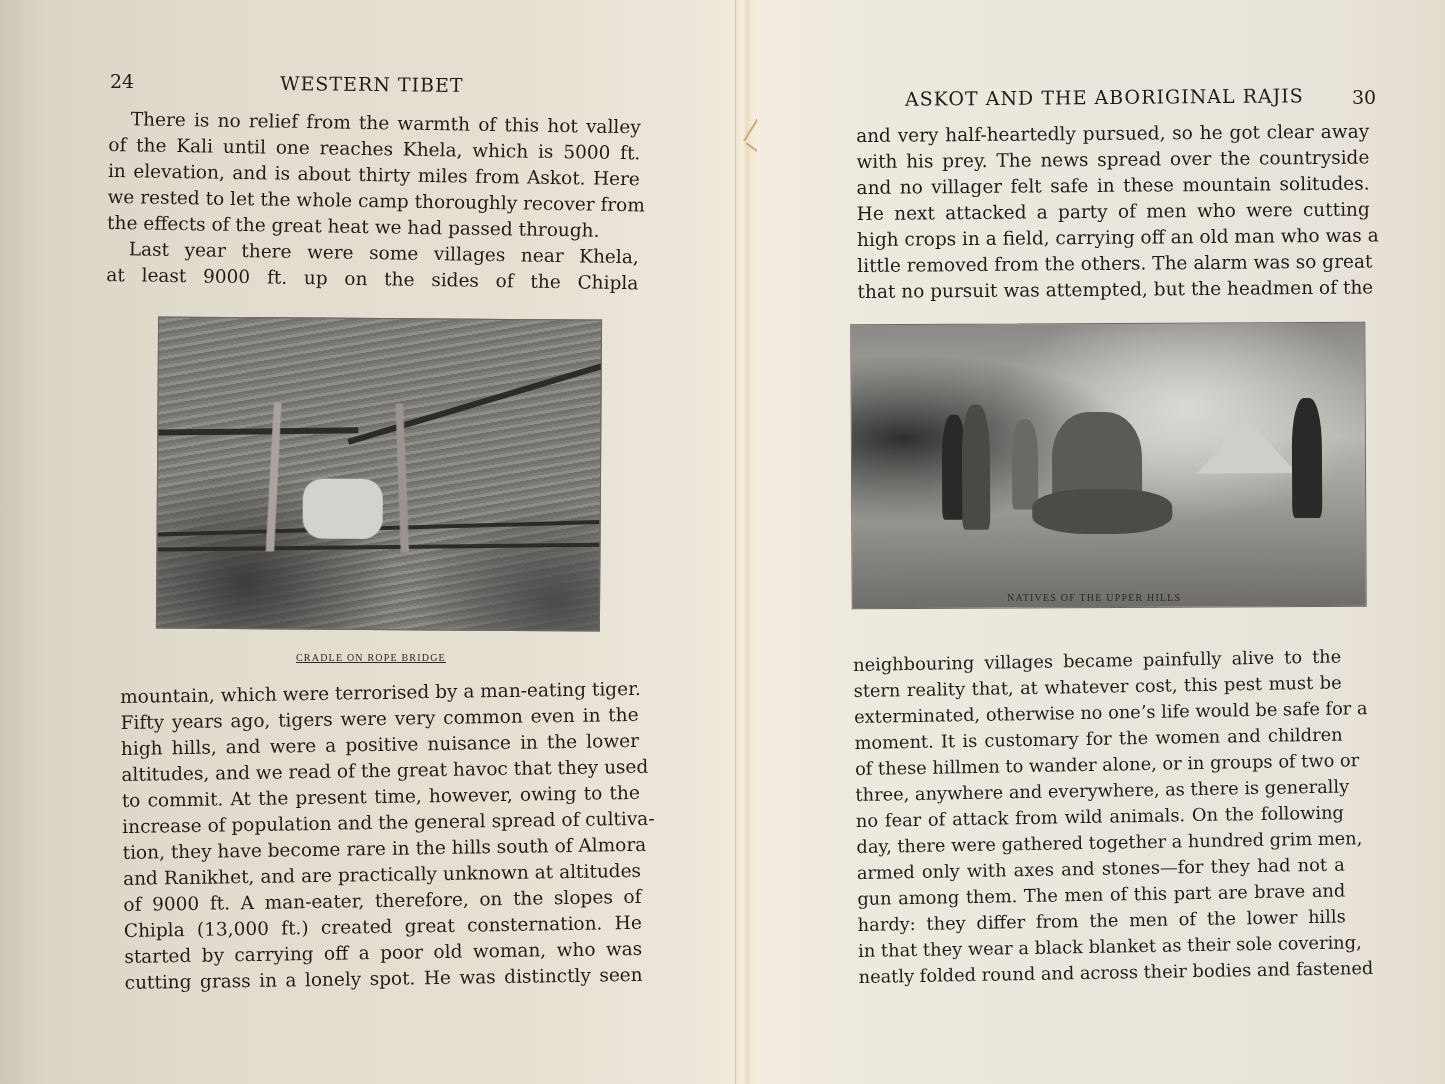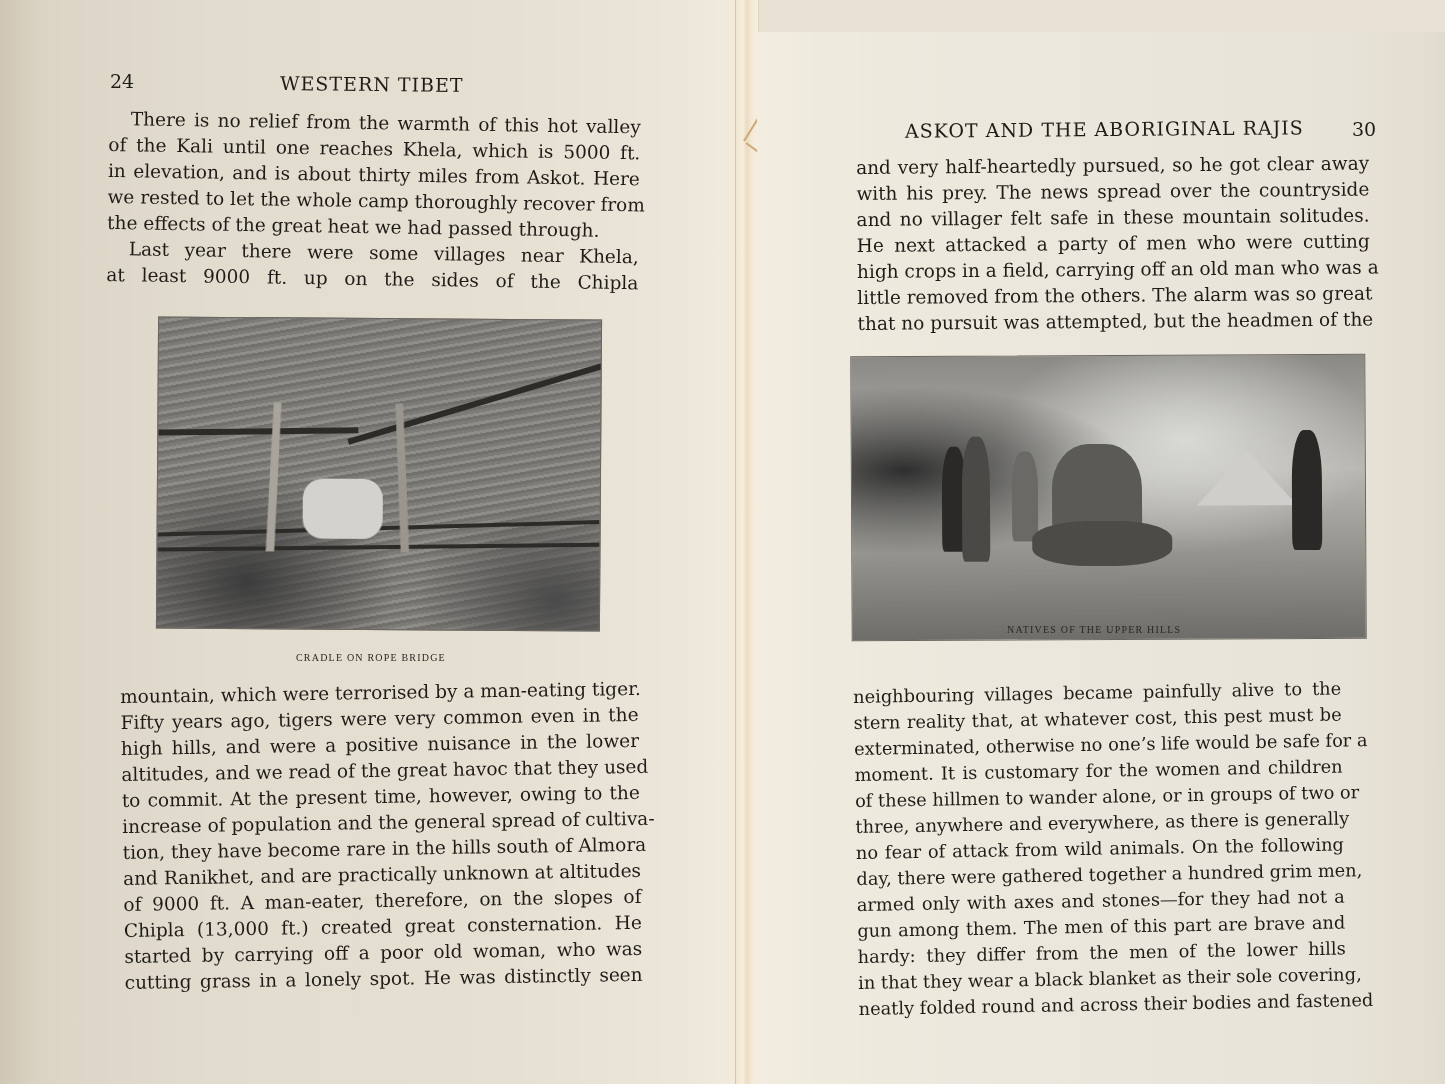--- a/index.html
+++ b/index.html
@@ -18,21 +18,20 @@
     background:linear-gradient(90deg,#cfc6b4 0%,#dcd5c6 6%,#e2dccf 30%,#e6e0d3 70%,#ece6da 92%,#f1ebde 100%);
   }
   .gutter {
     position:absolute; left:735px; width:22px; top:0; bottom:0;
     background:linear-gradient(90deg,#efe6d2 0%,#f7eedb 30%,#e9dcc2 50%,#f3e9d5 70%,#f6efe0 100%);
     border-left:1px solid #d6c8ab; border-right:1px solid #e0d3b8;
   }
   .page-right {
     left:757px; right:0;
     background:linear-gradient(90deg,#f3ede1 0%,#efeade 10%,#ebe6db 50%,#e8e3d8 85%,#e2dccf 100%);
-    margin-top:32px;
   }
   .thread {
     position:absolute; height:2px; background:#cfa873; transform-origin:0 50%;
   }
   .running-head {
     position:absolute; font-size:19px; letter-spacing:1px; white-space:nowrap;
   }
   .page-num { position:absolute; font-size:19px; }
   .text-block { position:absolute; font-size:18.5px; line-height:26px; }
   .line {
@@ -95,21 +94,21 @@
     </div>
 
     <div class="photo photo-bridge">
       <div class="rope" style="left:0;top:112px;width:200px;height:6px;transform:rotate(-1deg);"></div>
       <div class="rope" style="left:190px;top:120px;width:270px;height:6px;transform:rotate(-17deg);"></div>
       <div class="rope" style="left:0;top:215px;width:442px;height:4px;transform:rotate(-2deg);"></div>
       <div class="rope" style="left:0;top:230px;width:442px;height:4px;transform:rotate(-1deg);"></div>
       <div class="cradle" style="left:112px;top:80px;width:120px;height:150px;transform:perspective(200px) rotateX(8deg);"></div>
       <div style="position:absolute;left:145px;top:160px;width:80px;height:60px;background:#d4d2cc;border-radius:20px;"></div>
     </div>
-    <span class="caption" style="left:296px;top:652px;">CRADLE ON ROPE BRIDGE</span>
+    <span class="caption" style="left:296px;top:652px;text-decoration:underline;">CRADLE ON ROPE BRIDGE</span>
 
     <div class="text-block" style="left:120px;top:684px;width:518px;transform:rotate(-0.9deg);transform-origin:0 0;">
       <span class="line">mountain, which were terrorised by a man-eating tiger.</span>
       <span class="line">Fifty years ago, tigers were very common even in the</span>
       <span class="line">high hills, and were a positive nuisance in the lower</span>
       <span class="line">altitudes, and we read of the great havoc that they used</span>
       <span class="line">to commit.  At the present time, however, owing to the</span>
       <span class="line">increase of population and the general spread of cultiva-</span>
       <span class="line">tion, they have become rare in the hills south of Almora</span>
       <span class="line">and Ranikhet, and are practically unknown at altitudes</span>

